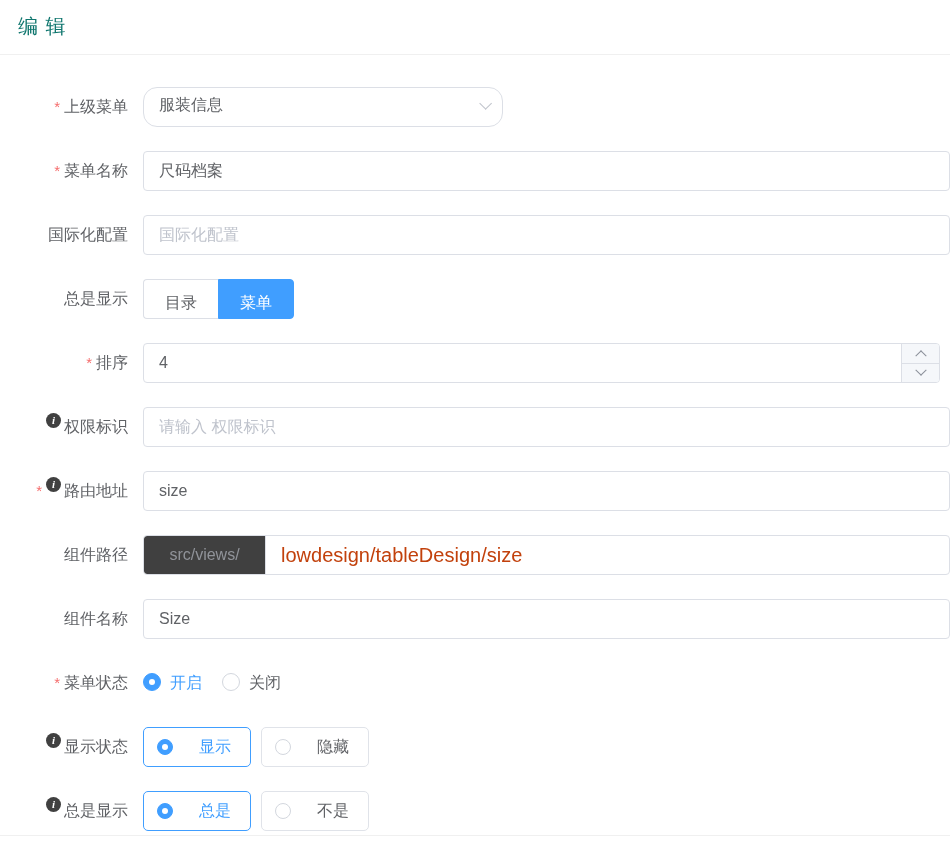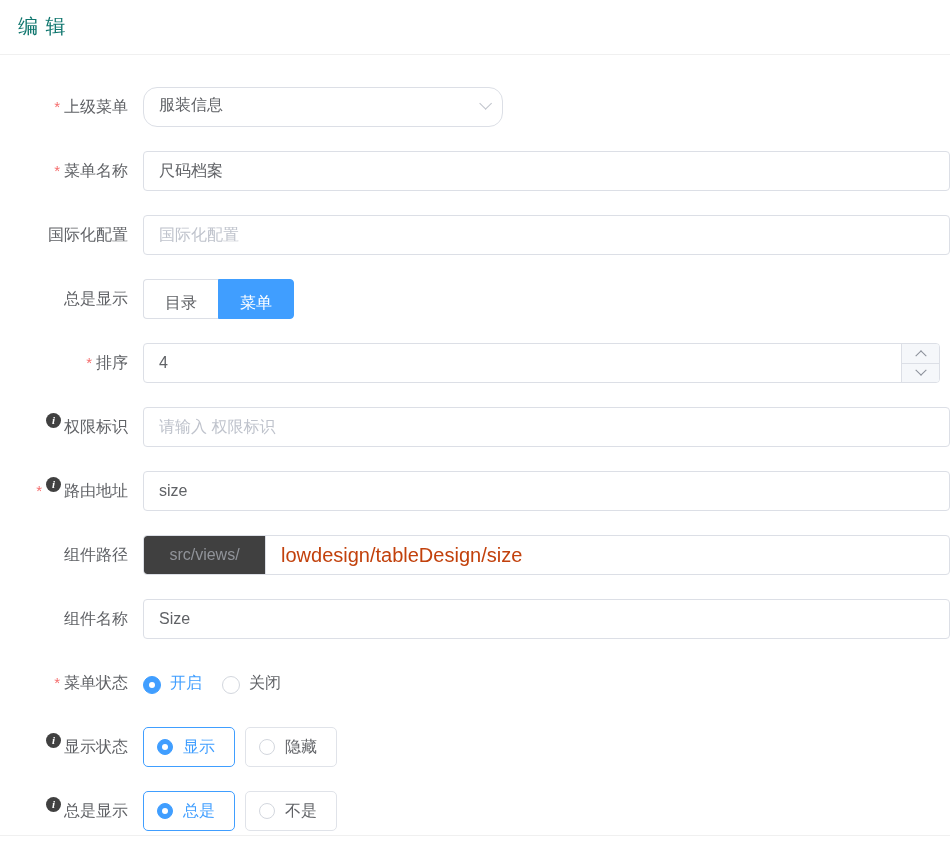--- a/index.html
+++ b/index.html
@@ -195,21 +195,21 @@
     font-size: 20px;
     color: #c2410c;
     font-family: inherit;
     background: transparent;
   }
 
   
   .radio-row { display: flex; align-items: center; height: 40px; }
   .radio {
     display: inline-flex;
-    align-items: flex-end;
+    align-items: flex-start;
     margin-right: 20px;
     cursor: pointer;
   }
   .radio-circle {
     width: 18px; height: 18px;
     border-radius: 50%;
     background: #fff;
     border: 1px solid #d3d7de;
     position: relative;
     flex: none;
@@ -233,20 +233,21 @@
   
   .radio-border {
     display: inline-flex;
     align-items: center;
     height: 40px;
     padding: 0 19px 0 13px;
     border: 1px solid #e0e3e9;
     border-radius: 5px;
     margin-right: 10px;
     cursor: pointer;
+    gap: 16px;
   }
   .radio-border .radio-circle { width: 16px; height: 16px; }
   .radio-border .radio-label { margin-left: 10px; }
   .radio-border.checked { border-color: #409eff; }
   .radio-border.checked .radio-label { color: #409eff; }
 
   
   .footer-divider {
     margin-top: -20px;
     border-top: 1px solid #f0f0f0;

